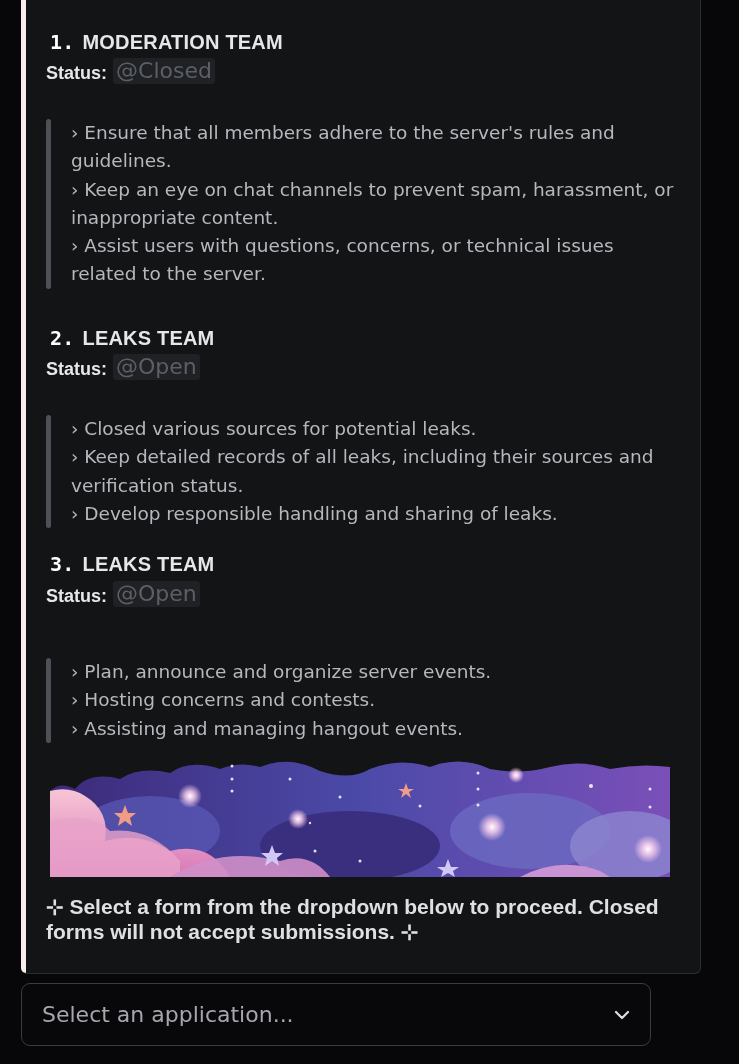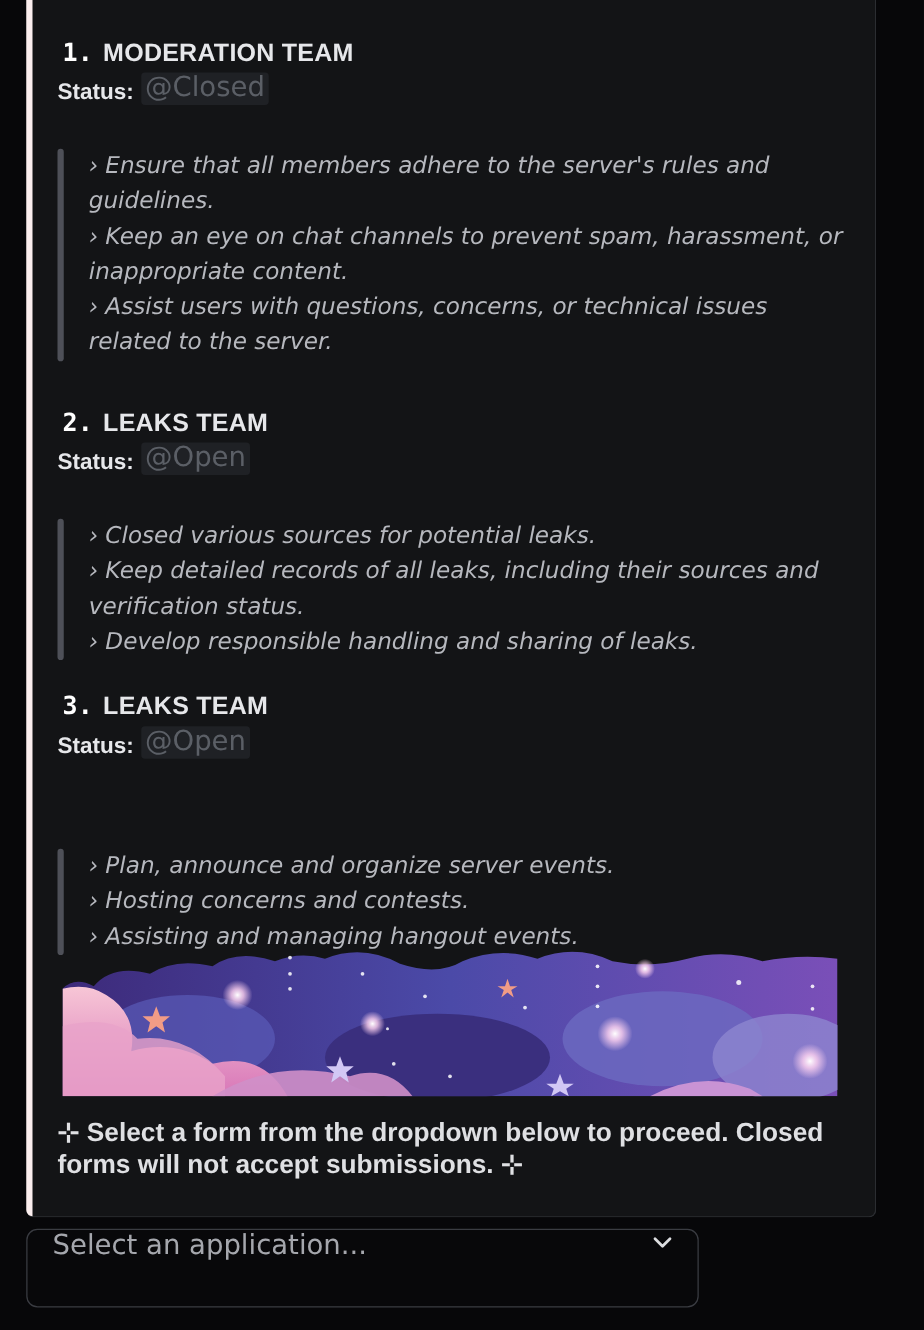--- a/index.html
+++ b/index.html
@@ -30,34 +30,34 @@
   .section-title .num { font-family:"DejaVu Sans Mono", monospace; font-weight:bold; color:#fff; margin-right:8px; font-size:20px; }
   .status {
     position:absolute; left:0;
     font-size:18px; color:#e6e7ea; display:flex; align-items:flex-end;
   }
   .status .label { font-family:"Liberation Sans", sans-serif; font-weight:bold; margin-right:6px; }
   .status .pill {
     background:#1f2125; color:#5b5f66; border-radius:3px;
     padding:0 3px; font-size:22px; line-height:26px;
   }
-  .quote { position:absolute; left:0; right:0;font-style:italic; }
+  .quote { position:absolute; left:0; right:0; }
   .quote .bar { position:absolute; left:0; top:0; bottom:0; width:5px; background:#4e5058; border-radius:3px; }
   .quote .lines { margin-left:25px; font-size:18.5px; line-height:28.3px; color:#b6b8be; }
   .quote .lines div { white-space:normal; }
   .banner { position:absolute; left:4px; top:768px; width:620px; height:116px; }
   .footer {
     position:absolute; left:0; top:901px; width:630px;
     font-size:21px; line-height:25px; color:#dfe0e3; font-weight:bold;
     font-family:"Liberation Sans", sans-serif;
   }
   .select {
-    position:absolute; left:21px; top:983px; width:538px; height:63px;
+    position:absolute; left:21px; top:983px; width:630px; height:63px;
     box-sizing:border-box; border:1px solid #3a3c42; border-radius:9px;
-    background:#08080a; display:flex; align-items:flex-start; cursor:pointer;
+    background:#08080a; display:flex; align-items:center; cursor:pointer;
   }
   .select .placeholder { margin-left:20px; font-size:22px; color:#a5a7ad; flex:1; }
   .select .chev { width:20px; height:20px; margin-right:18px; }
 </style>
 </head>
 <body>
 
 <div class="embed">
   <div class="embed-stripe"></div>
   <div class="embed-body">
@@ -97,21 +97,21 @@
     </div>
 
     <div class="section-title" style="top:559px;">
       <span class="num">3.</span>
       <span>LEAKS TEAM</span>
     </div>
     <div class="status" style="top:588px;">
       <span class="label">Status:</span>
       <span class="pill">@Open</span>
     </div>
-    <div class="quote" style="top:686px;">
+    <div class="quote" style="top:665px;">
       <div class="bar"></div>
       <div class="lines">
         <div>› Plan, announce and organize server events.</div>
         <div>› Hosting concerns and contests.</div>
         <div>› Assisting and managing hangout events.</div>
       </div>
     </div>
 
     <svg class="banner" viewBox="0 0 620 116">
       <defs>

